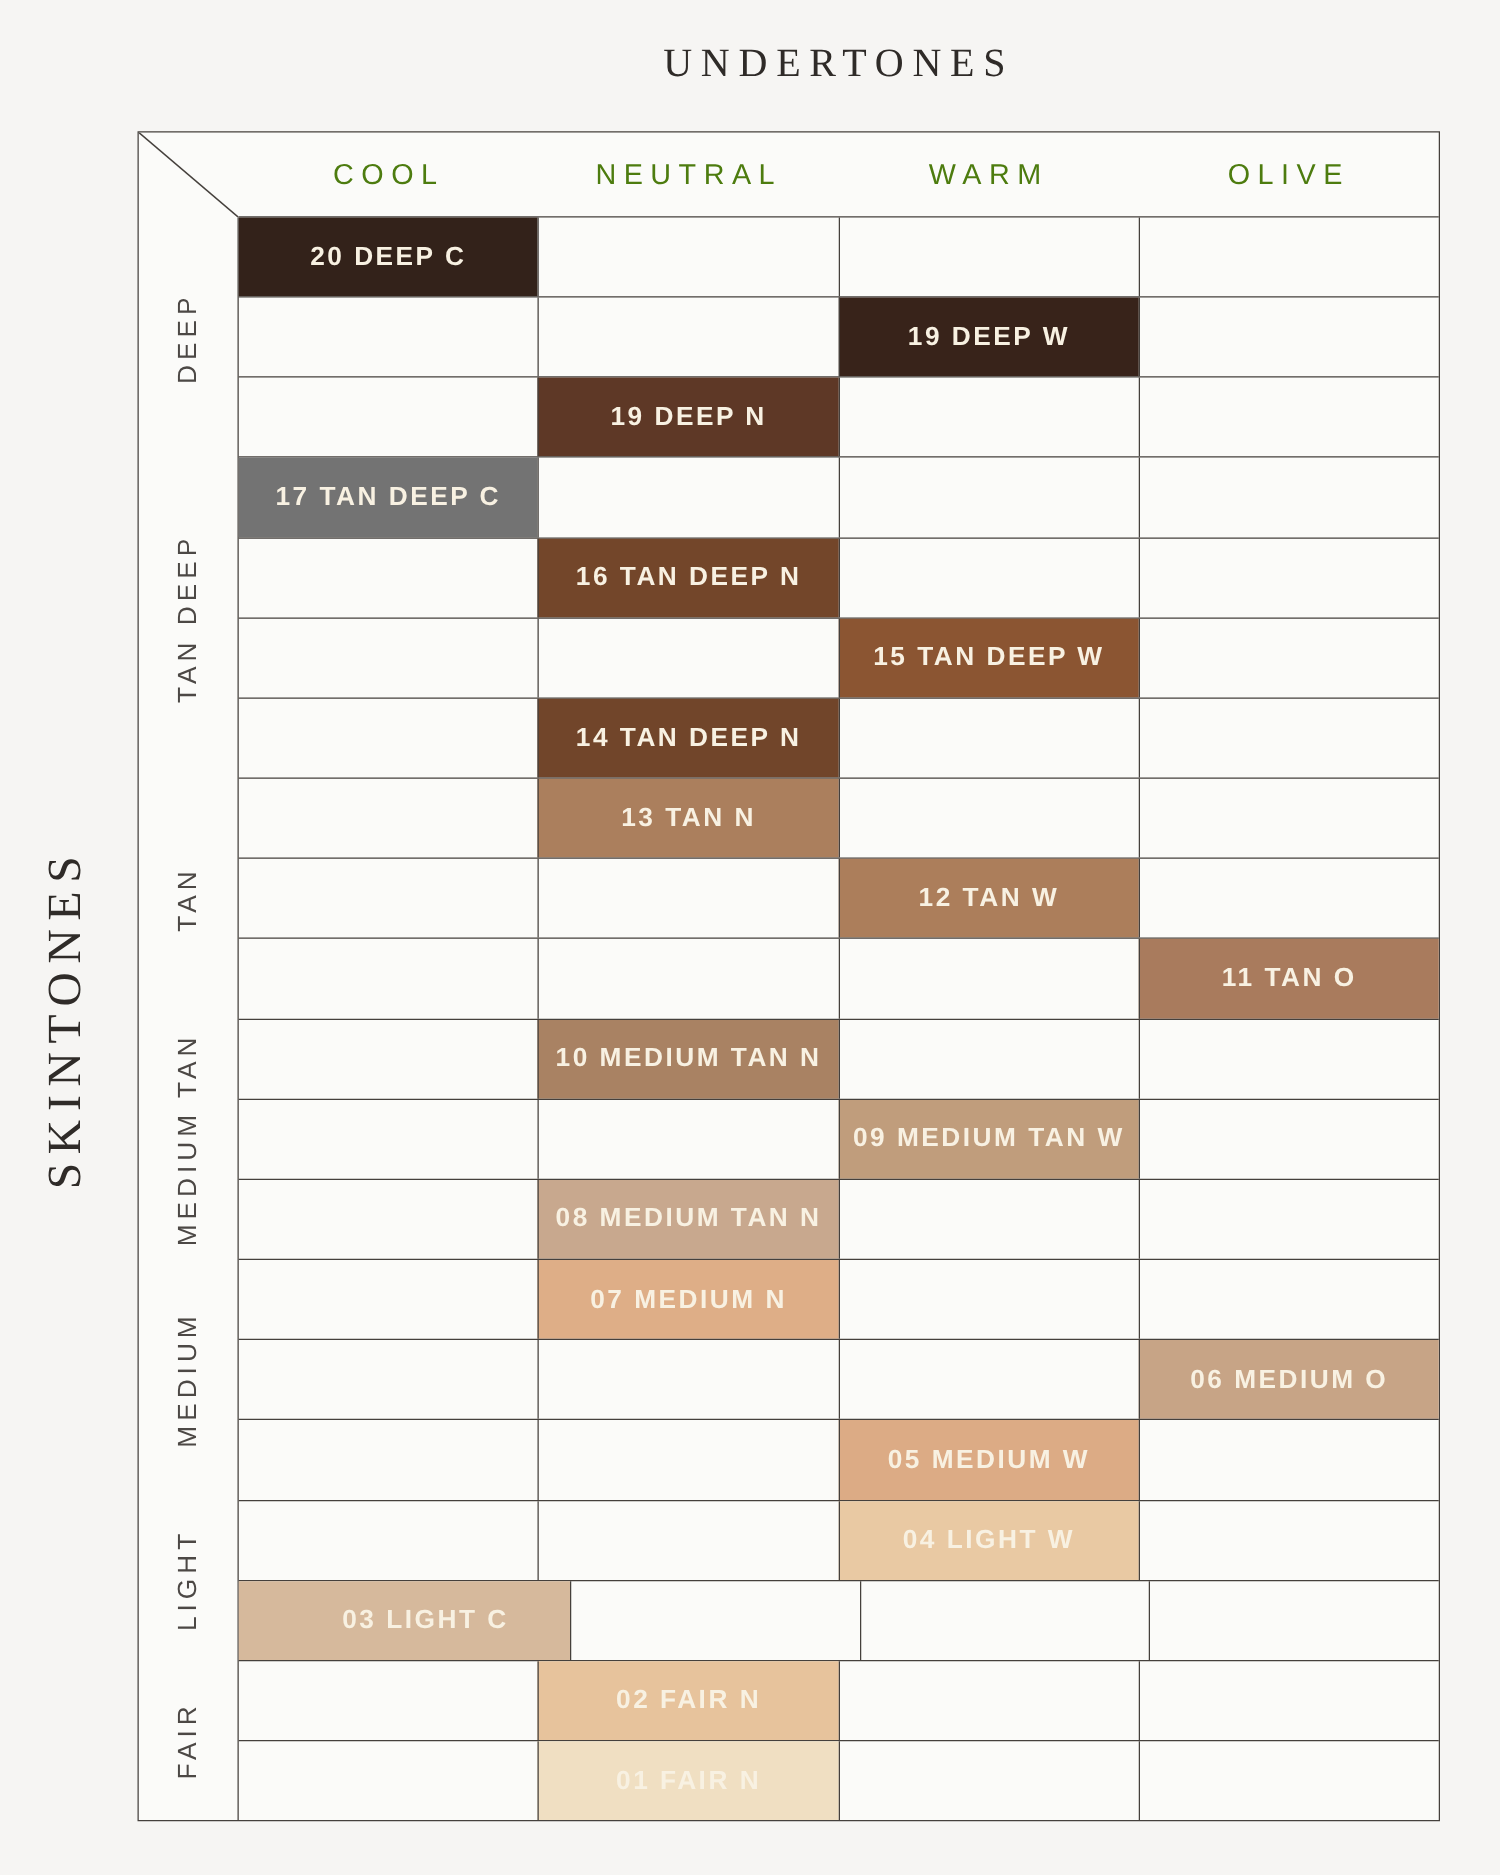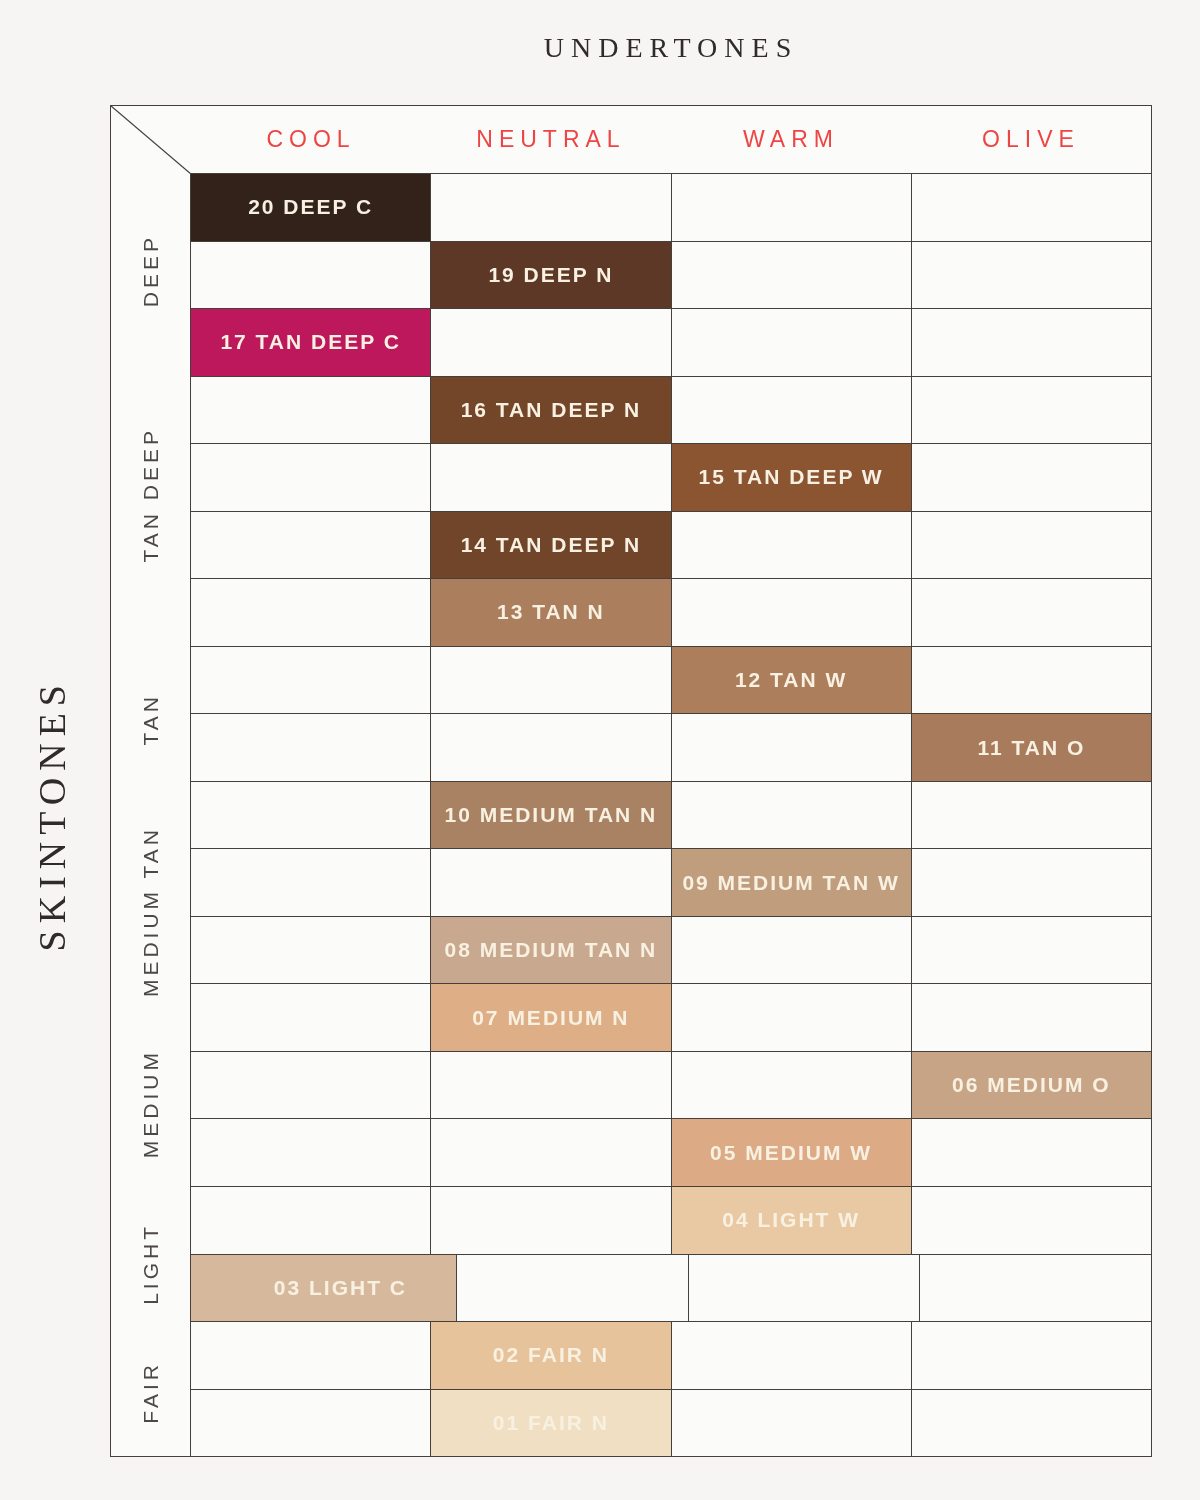--- a/index.html
+++ b/index.html
@@ -5,21 +5,21 @@
   html,body { margin:0; padding:0; }
   .page {
     position:relative; width:1200px; height:1500px;
     background:#F6F5F3; overflow:hidden;
     font-family:"Liberation Sans", sans-serif;
   }
   .title {
     position:absolute; left:190px; width:962px; top:32px;
     text-align:center;
     font-family:"Liberation Serif", serif;
-    font-size:28px; letter-spacing:7px; color:#2F2B28; font-weight:400;
+    font-size:32px; letter-spacing:7px; color:#2F2B28; font-weight:400;
   }
   .side-label {
     position:absolute; left:0; top:173px; width:104px; height:1284px;
     display:flex; align-items:center; justify-content:center;
   }
   .side-label span {
     writing-mode:vertical-rl; transform:rotate(180deg);
     font-family:"Liberation Serif", serif;
     font-size:38px; letter-spacing:7px; color:#2F2B28;
   }
@@ -30,21 +30,21 @@
   }
   .header-row { flex:0 0 68px; display:flex; }
   .corner { flex:0 0 80px; position:relative; }
   .corner svg { position:absolute; left:0; top:0; width:100%; height:100%; display:block; }
   .col-headers {
     flex:1; display:flex; box-sizing:border-box;
     border-bottom:1px solid #45403C;
   }
   .col-header {
     flex:1; display:flex; align-items:center; justify-content:center;
-    font-size:23px; letter-spacing:6px; color:#ef4444;
+    font-size:23px; letter-spacing:6px; color:#4d7c0f;
   }
   .body { flex:1; display:flex; min-height:0; }
   .label-col {
     flex:0 0 80px; box-sizing:border-box;
     border-right:1px solid #45403C;
     display:flex; flex-direction:column;
   }
   .row-group {
     flex-basis:0; min-height:0;
     display:flex; align-items:center; justify-content:center;
@@ -119,28 +119,36 @@
           <div class="row">
             <div class="cell filled" style="background: rgb(51, 34, 26);">
               <span>20 DEEP C</span>
             </div>
             <div class="cell"></div>
             <div class="cell"></div>
             <div class="cell"></div>
           </div>
           <div class="row">
             <div class="cell"></div>
+            <div class="cell"></div>
+            <div class="cell filled" style="background: rgb(56, 35, 26);">
+              <span>19 DEEP W</span>
+            </div>
+            <div class="cell"></div>
+          </div>
+          <div class="row">
+            <div class="cell"></div>
             <div class="cell filled" style="background: rgb(94, 56, 38);">
               <span>19 DEEP N</span>
             </div>
             <div class="cell"></div>
             <div class="cell"></div>
           </div>
           <div class="row">
-            <div class="cell filled" style="background: #be185d; text-align: center;">
+            <div class="cell filled" style="background: #737373; text-align: center;">
               <span>17 TAN DEEP C</span>
             </div>
             <div class="cell"></div>
             <div class="cell"></div>
             <div class="cell"></div>
           </div>
           <div class="row">
             <div class="cell"></div>
             <div class="cell filled" style="background: rgb(115, 70, 42);">
               <span>16 TAN DEEP N</span>

